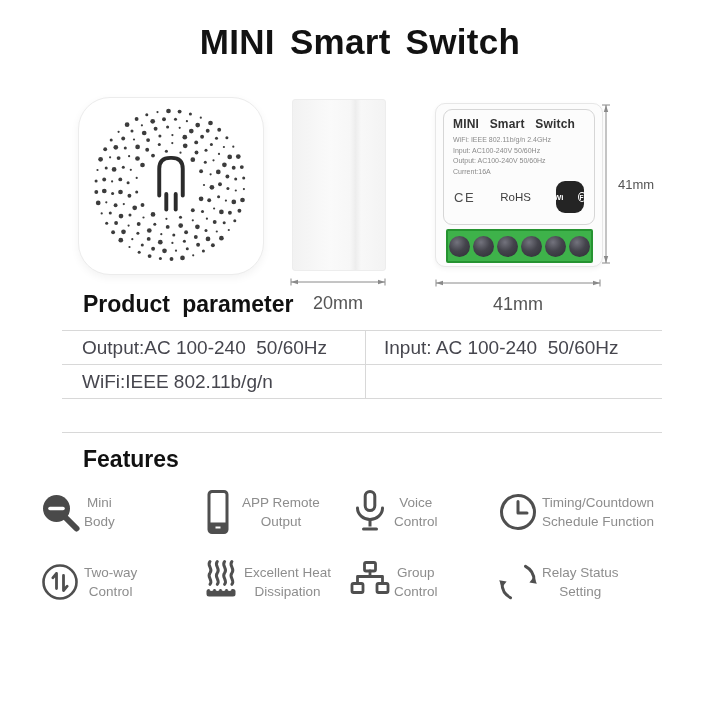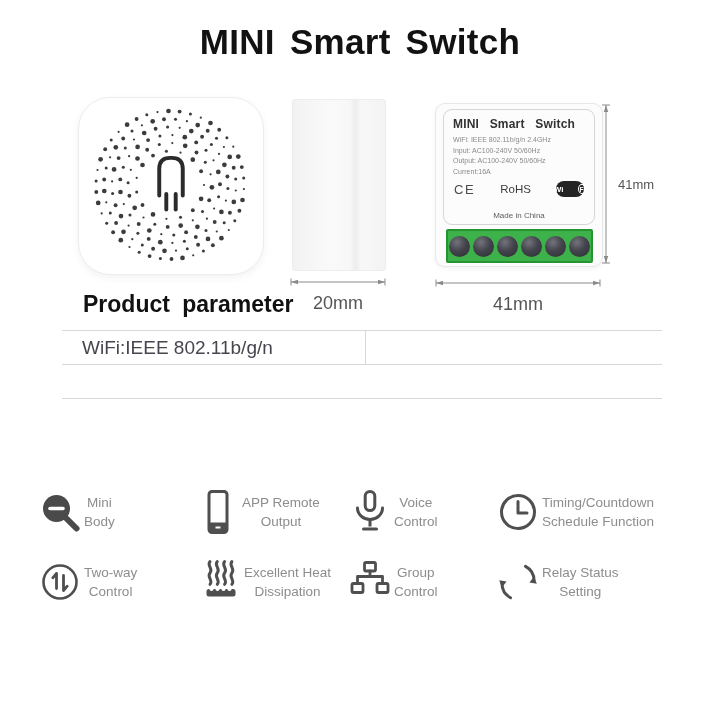--- a/index.html
+++ b/index.html
@@ -22,21 +22,21 @@
   
   .top-device { position:absolute; left:435px; top:103px; width:166px; height:162px; background:#fcfcfc;
                 border:1px solid #e7e7e7; border-radius:10px; box-shadow:0 2px 5px rgba(0,0,0,0.05); }
   .label-panel { position:absolute; left:7px; top:5px; right:7px; height:114px; border:1px solid #d6d6d6;
                  border-radius:9px; background:#fcfcfc; overflow:hidden; }
   .dev-heading { margin:7px 9px 0; font-size:12px; font-weight:bold; color:#323232; word-spacing:7px; letter-spacing:0.2px; }
   .dev-specs { margin:4px 9px 0; font-size:7px; line-height:1.5; color:#8a8a8a; }
   .cert-row { margin:4px 10px 0; display:flex; align-items:center; justify-content:space-between; }
   .ce { font-size:13px; color:#4c4c4c; letter-spacing:1.5px; }
   .rohs { font-size:11.5px; color:#3d3d3d; }
-  .wifi-badge { width:28px; height:16px; background:#242424; border-radius:9px; display:flex;
+  .wifi-badge { width:28px; height:32px; background:#242424; border-radius:9px; display:flex;
                 align-items:center; justify-content:center; gap:15px; color:#fff; }
   .wifi-wi { font-size:8px; font-weight:bold; }
   .wifi-fi { font-size:6.5px; font-weight:bold; border:1px solid #fff; border-radius:50%;
              width:10px; height:10px; line-height:9px; text-align:center; box-sizing:border-box; }
   .made-in { text-align:center; font-size:8px; color:#5d5d5d; margin-top:14px; }
   .terminal-labels { display:flex; justify-content:space-between; margin:3px 5px 0; font-size:7px; color:#555; }
   .terminal-block { position:absolute; left:10px; right:9px; bottom:3px; height:34px; background:#3eb24a;
                     border:2px solid #259330; border-radius:2px; display:flex; align-items:center;
                     justify-content:space-around; box-sizing:border-box; }
   .screw { width:21px; height:21px; border-radius:50%;
@@ -319,27 +319,32 @@
       <line x1="165" y1="1.5" x2="165" y2="8.5" stroke="#8a8a8a" stroke-width="1"></line>
       <path d="M1,5 l7,-2.2 v4.4 z" fill="#8a8a8a"></path>
       <path d="M165,5 l-7,-2.2 v4.4 z" fill="#8a8a8a"></path>
     </svg>
     <div class="dim-label">41mm</div>
   </div>
 
   <h2 class="section param-heading-pos">Product parameter</h2>
   <div class="param-table">
     <div class="param-row">
+      <div class="param-cell cleft">Output:AC 100-240  50/60Hz</div>
+      <div class="param-cell cright">Input: AC 100-240  50/60Hz</div>
+    </div>
+    <div class="param-row">
       <div class="param-cell cleft">WiFi:IEEE 802.11b/g/n</div>
     </div>
     <div class="param-row">
       <div class="param-cell cright"></div>
     </div>
   </div>
 
+  <h2 class="section features-heading-pos">Features</h2>
   <div class="features-grid">
 
     <div class="feature">
       <div class="feature-iconbox">
         <svg width="48" height="48" viewBox="0 0 48 48">
           <circle cx="20.5" cy="20.5" r="13.5" fill="#4a4a4a"></circle>
           <line x1="14" y1="20.5" x2="27" y2="20.5" stroke="#fff" stroke-width="3.6" stroke-linecap="round"></line>
           <line x1="30.5" y1="30.5" x2="40.5" y2="40.5" stroke="#4a4a4a" stroke-width="6" stroke-linecap="round"></line>
         </svg>
       </div>

